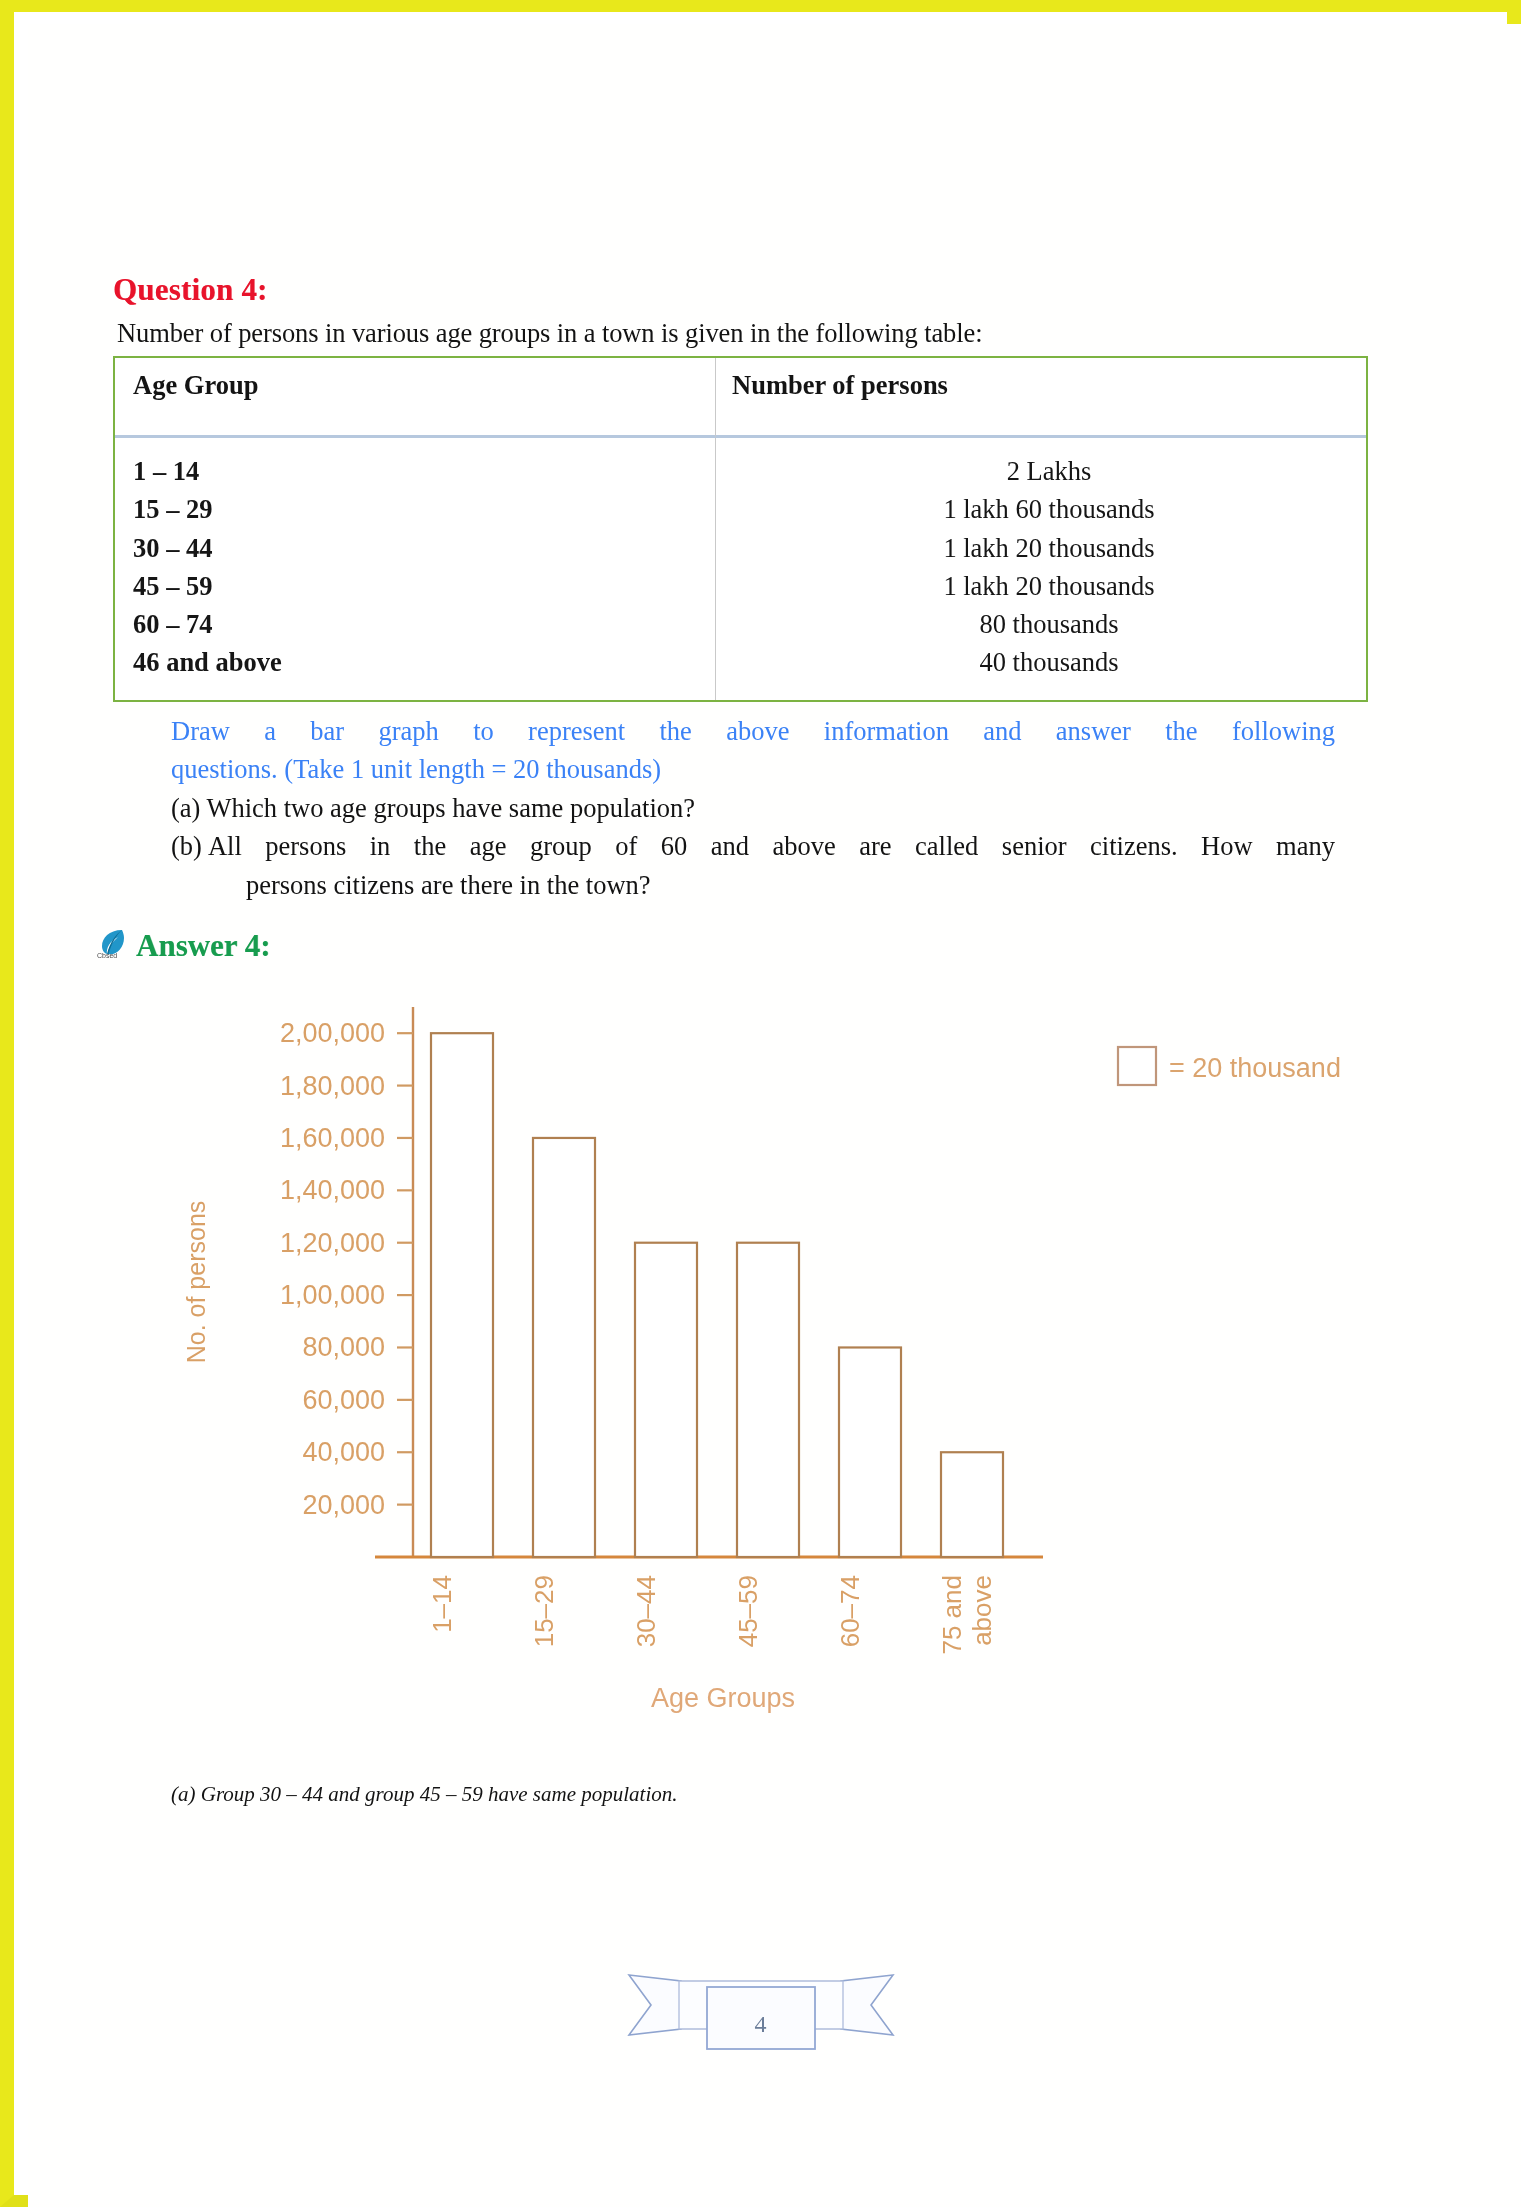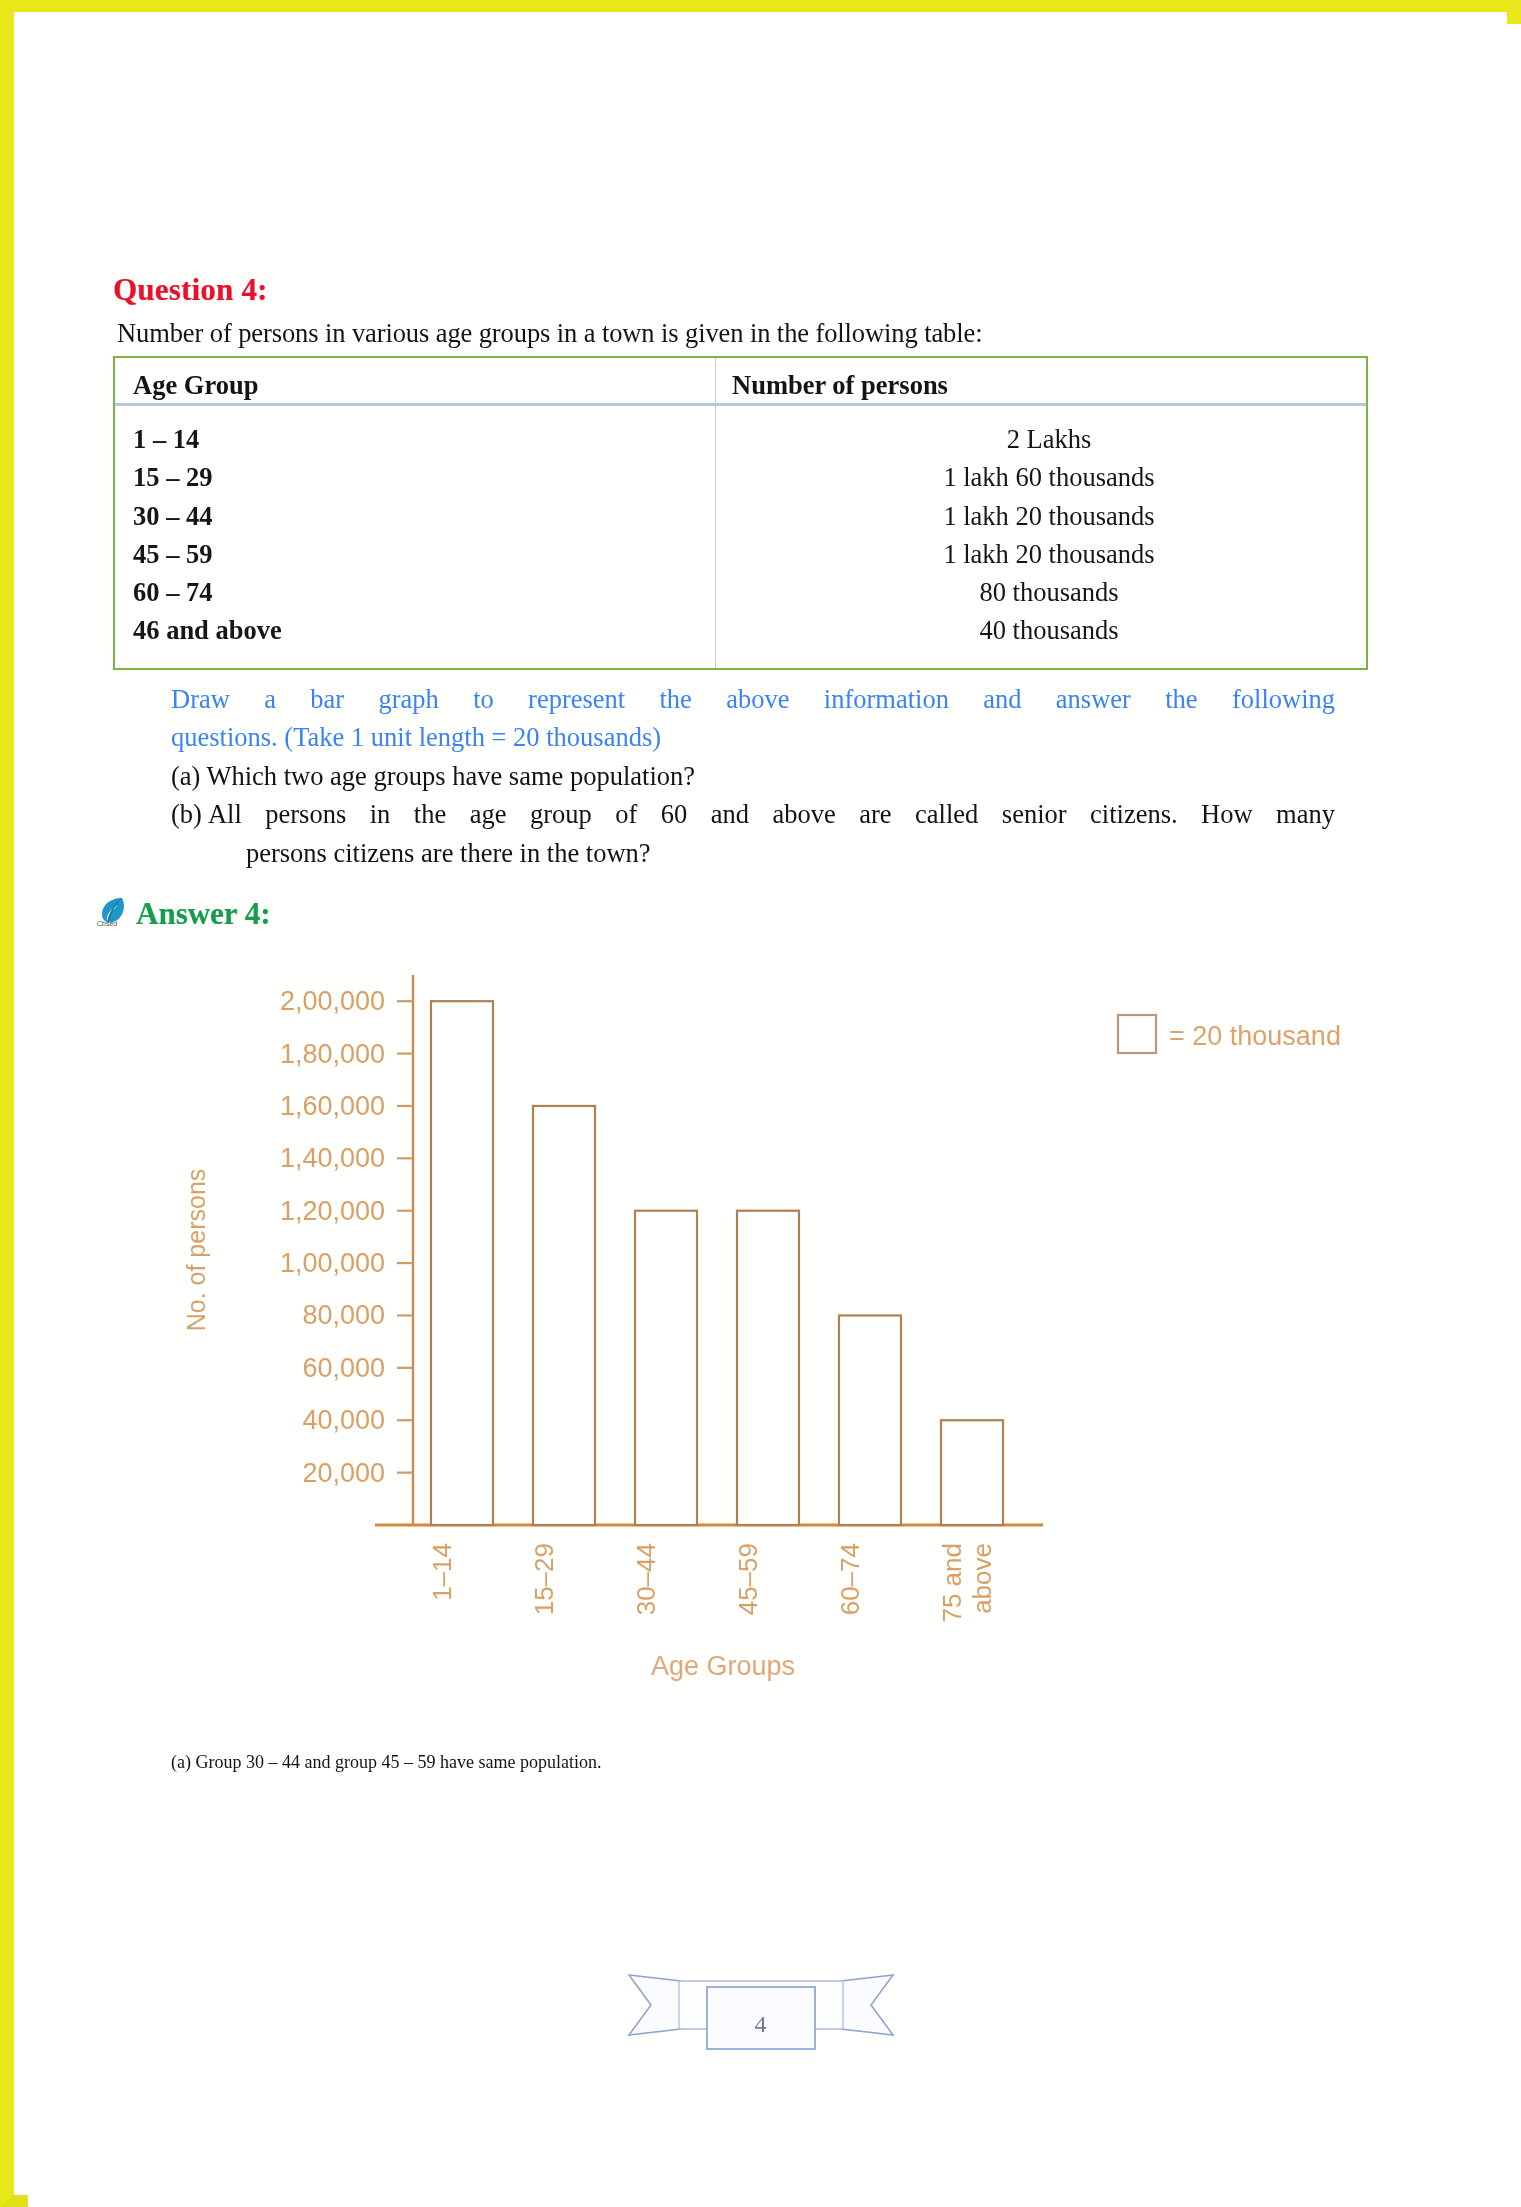--- a/index.html
+++ b/index.html
@@ -73,21 +73,21 @@
     vertical-align: top;
     padding: 0;
   }
   .th-cell {
     font-size: 26.5px;
     font-weight: bold;
     color: #141414;
     padding: 12px 0 20px 18px;
     border-bottom: 3px solid #b6c8de;
     box-sizing: border-box;
-    height: 48px;
+    height: 80px;
   }
   .th-cell.divider { border-left: 1.5px solid #c9c9c9; padding-left: 16px; }
   .tb-cell {
     padding: 14px 0 18px 18px;
     box-sizing: border-box;
   }
   .tb-cell.divider { border-left: 1.5px solid #c9c9c9; padding-left: 16px; text-align: center; }
   .cell-line {
     font-size: 26.5px;
     line-height: 38.3px;
@@ -153,23 +153,24 @@
     margin-top: 4px;
   }
   .chart-svg { position: absolute; left: 0; top: 0; }
 
   
   .answers {
     margin-top: 6px;
     padding-left: 58px;
   }
   .ans-line {
-    font-size: 18px;
+    font-size: 21px;
     line-height: 43px;
     color: #131313;
+    font-style: italic;
   }
 
   
   .ribbon-wrap {
     position: absolute;
     left: 0;
     top: 1955px;
     width: 1521px;
     text-align: center;
   }

